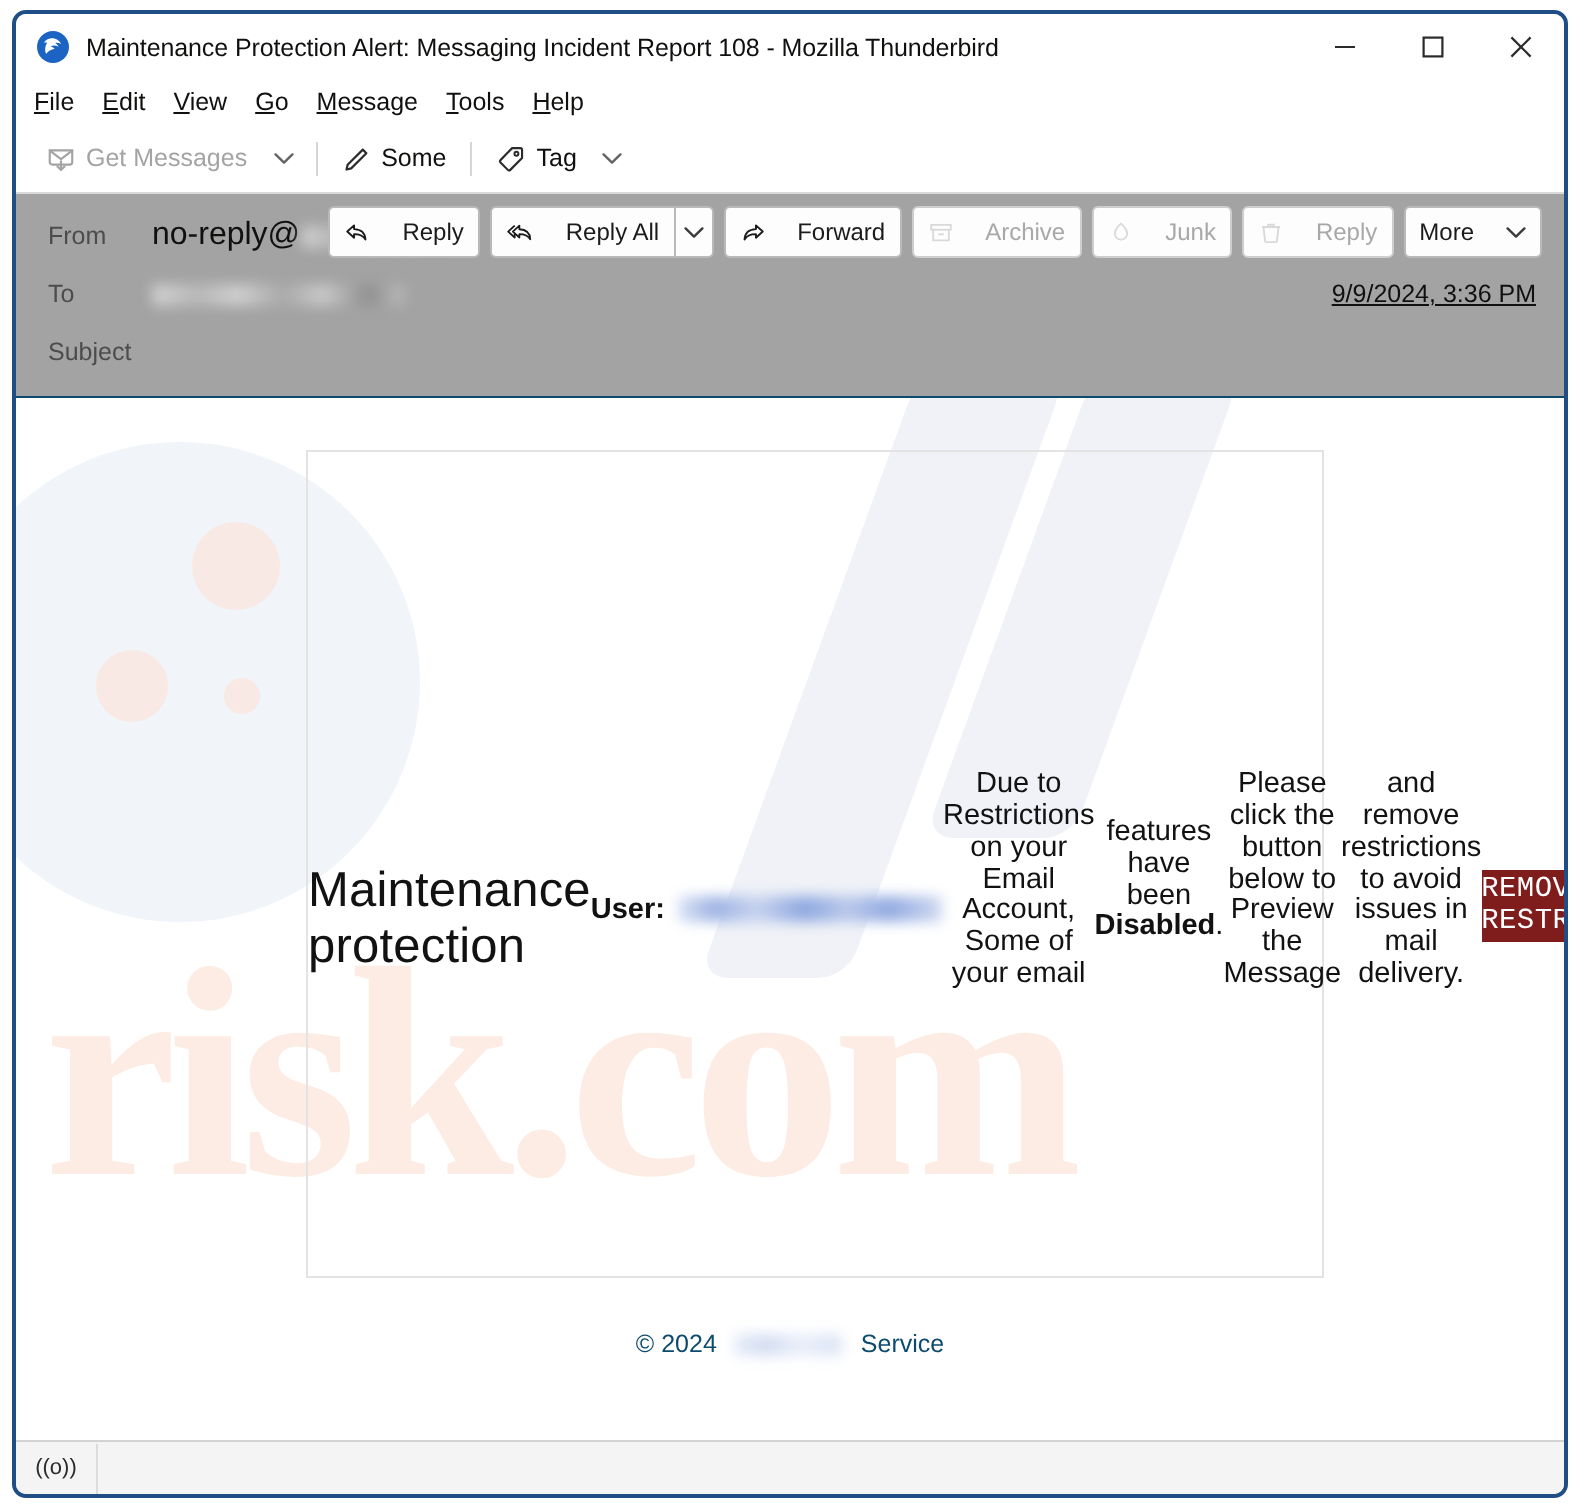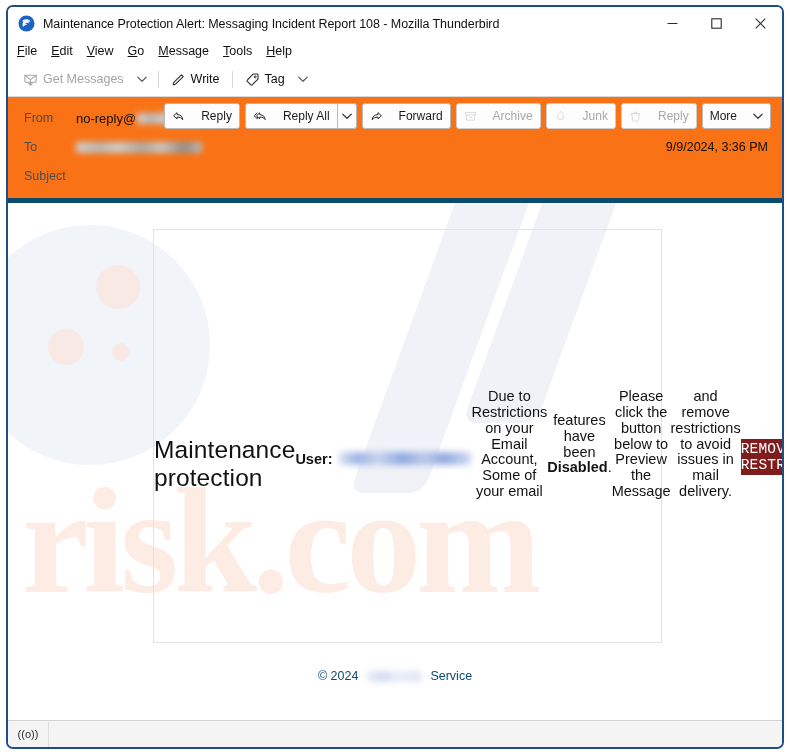--- a/index.html
+++ b/index.html
@@ -125,49 +125,50 @@
     align-items: center;
     justify-content: center;
     width: 22px;
     height: 26px;
     border-radius: 3px;
   }
 
   
   .msgheader {
     flex: 0 0 auto;
-    background: #f97316;
+    background: #a3a3a3;
     padding: 0 0 0 0;
-    border-bottom: 5px solid #0c4a6e;
+    border-bottom: 1px solid #0c4a6e;
     position: relative;
   }
   .hdrow {
     display: flex;
     align-items: center;
     min-height: 26px;
     padding: 0 14px 0 16px;
   }
   .hdlabel {
     width: 52px;
     flex: 0 0 52px;
     font-size: 12.5px;
     color: #4c4c4c;
   }
   .hdvalue {
-    font-size: 13px;
+    font-size: 16px;
     color: #10100f;
     display: flex;
     align-items: center;
   }
   .hdvalue.bold { font-weight: bold; }
   .hdspacer { flex: 1 1 auto; }
   .hddate {
     font-size: 12.5px;
     color: #10100f;
     white-space: nowrap;
+    text-decoration: underline;
   }
   .row-from { padding-top: 8px; }
   .row-to { padding-top: 3px; }
   .row-subject { padding-top: 3px; padding-bottom: 9px; }
 
   
   .redact {
     display: inline-block;
     border-radius: 2px;
     filter: blur(3.2px);
@@ -414,21 +415,21 @@
       <div class="caretbtn">
         <svg width="10" height="7" viewBox="0 0 10 7">
           <path d="M0.8 1.2 5 5.3 9.2 1.2" fill="none" stroke="#636363" stroke-width="1.2" stroke-linecap="round" stroke-linejoin="round"></path>
         </svg>
       </div>
       <div class="tb-sep"></div>
       <div class="tbbtn">
         <svg width="15" height="15" viewBox="0 0 16 16">
           <path d="M2.4 13.6 3 11.1 11.1 3l1.9 1.9L4.9 13z" fill="none" stroke="#2b2b2b" stroke-width="1.15" stroke-linejoin="round"></path>
         </svg>
-        <span class="lbl">Write</span>
+        <span class="lbl">Some</span>
       </div>
       <div class="tb-sep"></div>
       <div class="tbbtn">
         <svg width="15" height="15" viewBox="0 0 16 16">
           <path d="M8.6 2.2H13a0.9 0.9 0 0 1 0.9 0.9v4.4L7.6 13.8a0.9 0.9 0 0 1-1.3 0L2.4 9.9a0.9 0.9 0 0 1 0-1.3z" fill="none" stroke="#2b2b2b" stroke-width="1.15" stroke-linejoin="round"></path>
           <circle cx="10.9" cy="5.2" r="1.05" fill="none" stroke="#2b2b2b" stroke-width="1.05"></circle>
         </svg>
         <span class="lbl">Tag</span>
       </div>
       <div class="caretbtn">

